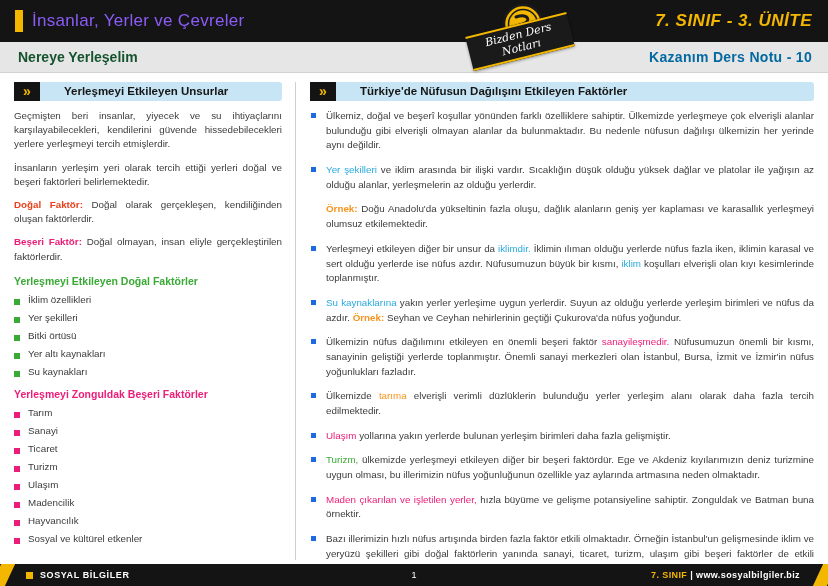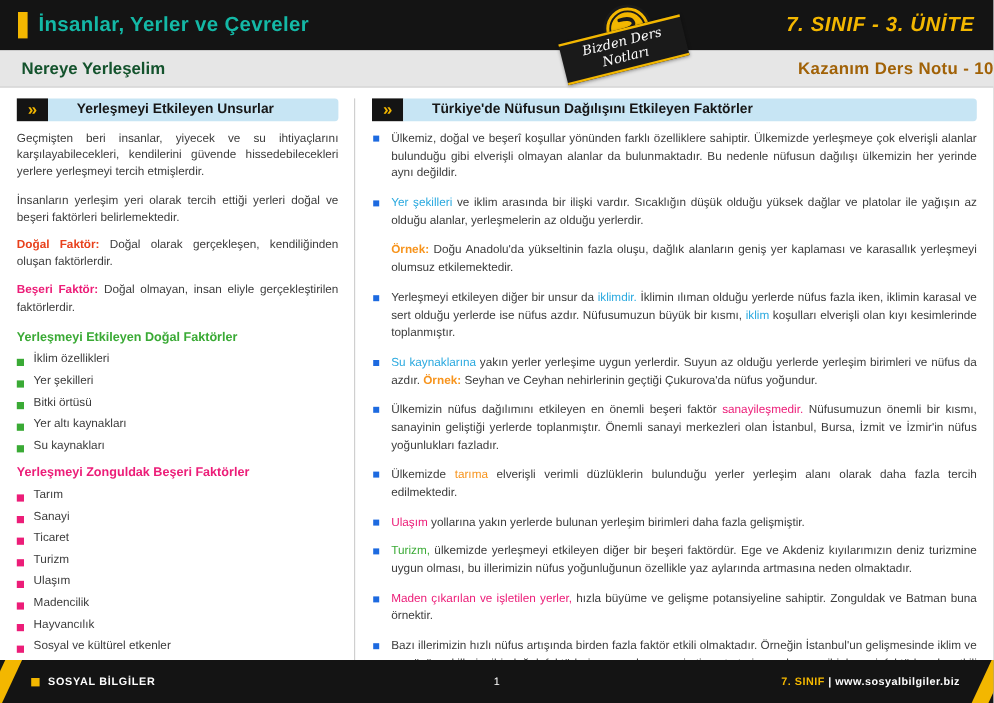--- a/index.html
+++ b/index.html
@@ -7,21 +7,21 @@
     width:828px;height:586px;overflow:hidden;background:#fff;
     font-family:"Liberation Sans", sans-serif;position:relative;
     outline:1px solid #b5b5b5;
   }
   
   .topbar{
     position:absolute;top:0;left:0;right:0;height:42px;
     background:var(--black,#141414);display:flex;align-items:center;
   }
   .accent-bar{width:8px;height:22px;background:var(--yellow,#f3b700);margin-left:15px;}
-  .page-title{color:#14b8a6;font-size:17px;font-weight:bold;margin:0 0 0 9px;letter-spacing:.3px;}
+  .page-title{color:#8b5cf6;font-size:17px;font-weight:normal;margin:0 0 0 9px;letter-spacing:.3px;}
   .unit-label{
     margin-left:auto;margin-right:16px;color:var(--yellow,#f3b700);
     font-size:17px;font-weight:bold;font-style:italic;letter-spacing:.5px;
   }
   
   .badge{position:absolute;left:468px;top:2px;width:110px;height:74px;z-index:9;}
   .badge-circle{position:absolute;left:34px;top:1px;width:42px;height:42px;}
   .ribbon{
     position:absolute;left:0;top:22px;width:96px;
     background:#1a1a1a;border-top:2px solid var(--yellow,#f3b700);
@@ -30,21 +30,21 @@
     font-family:"DejaVu Serif", serif;font-style:italic;font-size:11px;
     padding:3px 4px;line-height:1.15;box-shadow:0 1px 3px rgba(0,0,0,.4);
   }
   .ribbon span{display:block;}
   
   .subheader{
     position:absolute;top:42px;left:0;right:0;height:30px;background:#e6e6e6;
     border-bottom:1px solid #d2d2d2;display:flex;align-items:center;
   }
   .sub-left{color:#14532d;font-weight:bold;font-size:14px;margin-left:18px;}
-  .sub-right{margin-left:auto;color:#a16207;font-weight:bold;font-size:14px;letter-spacing:.3px;}
+  .sub-right{margin-left:auto;margin-right:16px;color:#0369a1;font-weight:bold;font-size:14px;letter-spacing:.3px;}
   
   main{
     position:absolute;top:82px;left:14px;right:14px;bottom:26px;
     display:flex;
   }
   .col-left{
     flex:0 0 268px;padding-right:13px;border-right:1px solid #cfcfcf;
   }
   .col-right{flex:1;padding-left:14px;}
   .section-head{display:flex;height:19px;margin-bottom:8px;}
@@ -78,21 +78,21 @@
   .item{
     position:relative;padding-left:16px;margin:0 0 10px;
     font-size:9.8px;line-height:1.5;color:var(--text,#3c3c3c);text-align:justify;
   }
   .bullet{
     position:absolute;left:1px;top:4px;width:5px;height:5px;
     background:var(--blue,#1d6ae0);
   }
   
   footer{
-    position:absolute;left:0;right:0;bottom:0;height:36px;background:#141414;
+    position:absolute;left:0;right:0;bottom:0;height:22px;background:#141414;
     display:flex;align-items:center;color:#fff;font-size:9px;font-weight:bold;
   }
   .f-corner{position:absolute;top:0;bottom:0;width:14px;background:var(--yellow,#f3b700);}
   .f-corner.left{left:0;transform:skewX(-25deg) translateX(-4px);}
   .f-corner.right{right:0;transform:skewX(-25deg) translateX(4px);}
   .f-sq{width:7px;height:7px;background:var(--yellow,#f3b700);margin:0 7px 0 26px;}
   .f-left{display:flex;align-items:center;letter-spacing:.6px;}
   .f-page{position:absolute;left:50%;transform:translateX(-50%);font-weight:normal;}
   .f-right{margin-left:auto;margin-right:28px;letter-spacing:.4px;}
   .f-grade{color:var(--yellow,#f3b700);}

